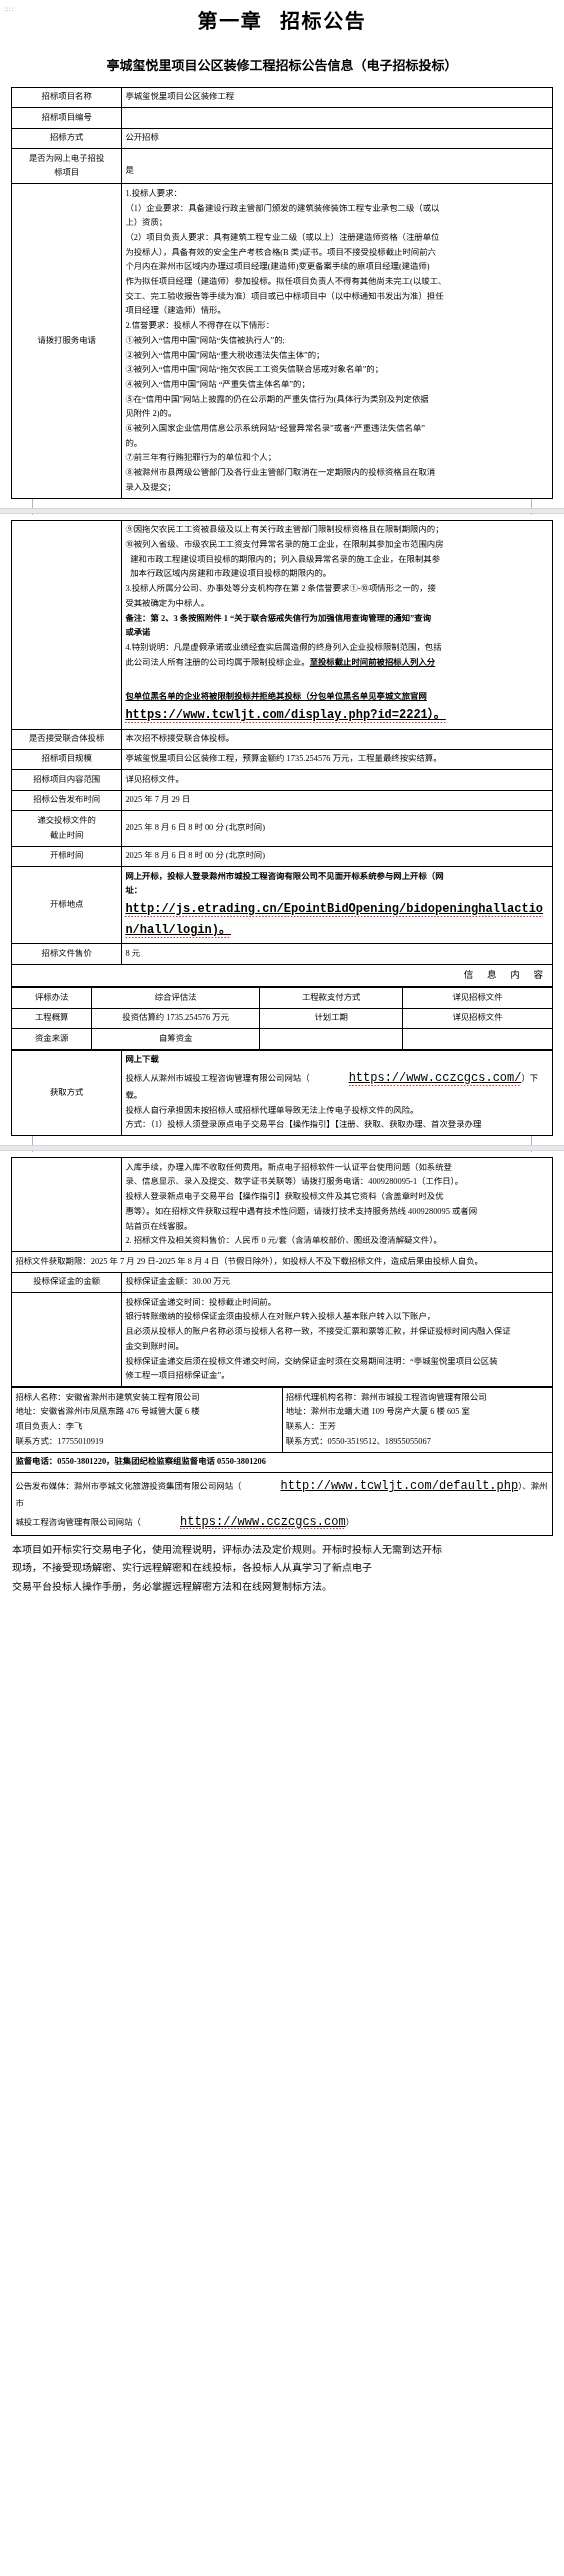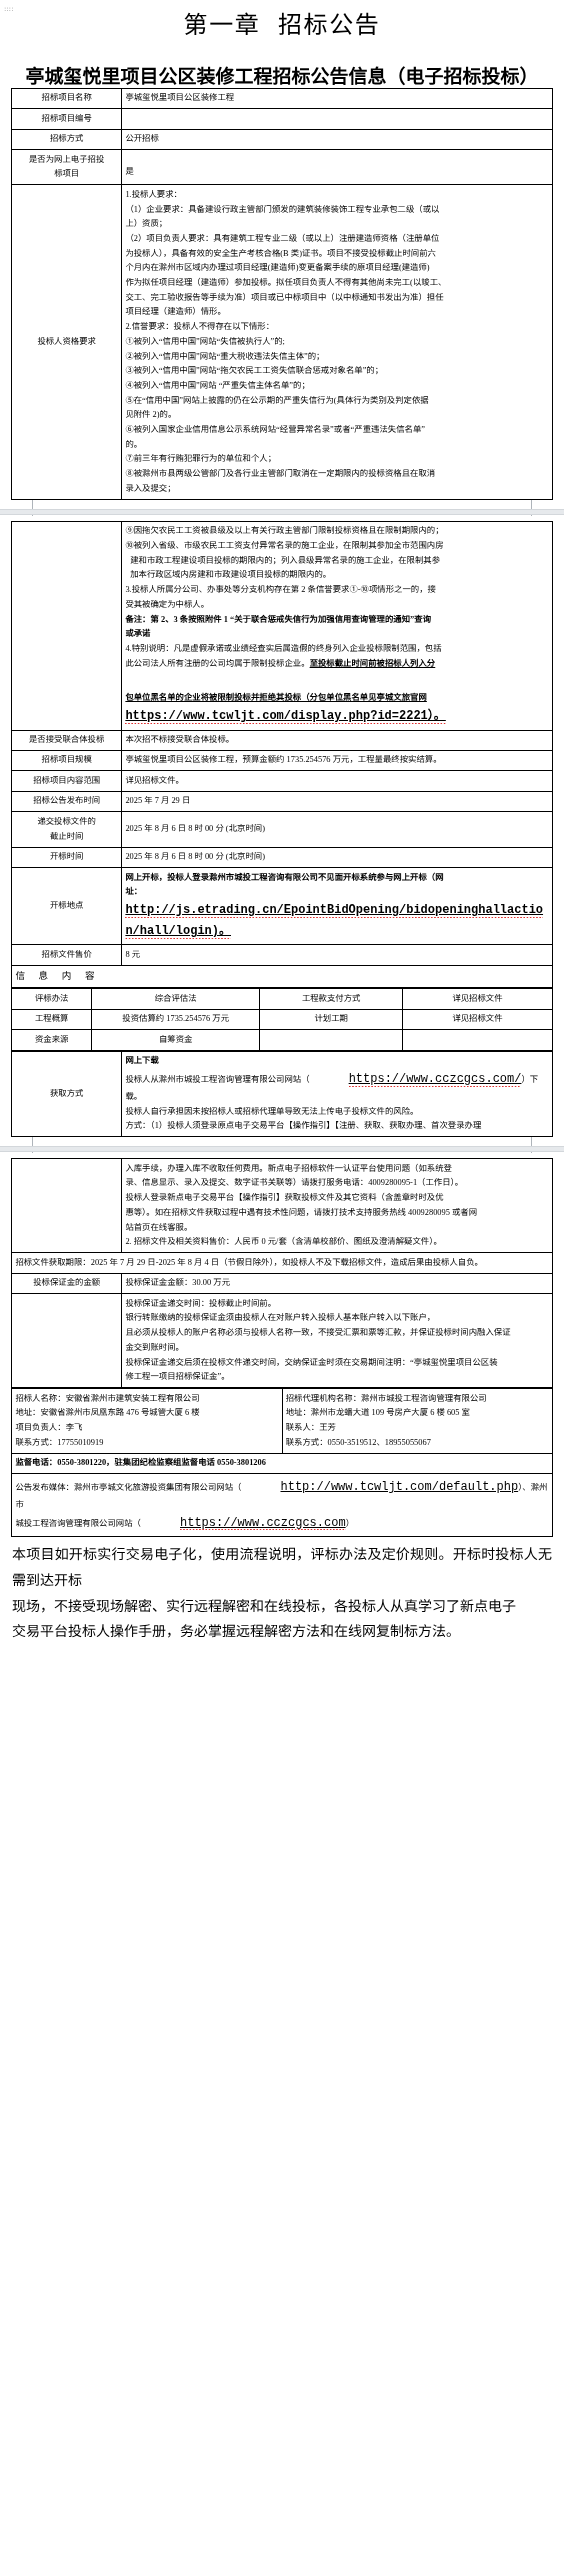--- a/index.html
+++ b/index.html
@@ -50,44 +50,44 @@
     top: 0;
     width: 0.8px;
     height: 16px;
     background: #aeb4ba;
   }
   .crop-mark.left  { left: 32px; }
   .crop-mark.right { right: 32px; }
 
   .chapter-title {
     text-align: center;
-    font-size: 24px;
-    font-weight: normal;
+    font-size: 20px;
+    font-weight: bold;
     letter-spacing: 1.6px;
     padding-top: 4.8px;
     margin: 0 0 3.2px 0;
     font-family: "Liberation Serif", "DejaVu Serif", serif;
   }
   .chapter-title .gapsp { display: inline-block; width: 17.6px; }
 
   .dotted-marker {
     position: absolute;
     left: 4px;
     top: 8px;
     font-size: 4.8px;
     line-height: 4px;
     color: #555;
     letter-spacing: 0px;
   }
 
   .doc-title {
     text-align: center;
-    font-size: 19px;
+    font-size: 13px;
     font-weight: bold;
-    margin: 21px 0 0 0;
+    margin: 21px 0 13px 0;
     letter-spacing: 0px;
   }
 
   table.main {
     width: 100%;
     border-collapse: collapse;
     table-layout: fixed;
     font-size: 8.4px;
   }
   table.main td {
@@ -119,29 +119,29 @@
   .redwave {
     border-bottom: 0.8px solid transparent;
     background-image: repeating-linear-gradient(90deg, #e03030 0 1.6px, transparent 1.6px 3.2px);
     background-size: 3.2px 1.2px;
     background-repeat: repeat-x;
     background-position: 0 100%;
     padding-bottom: 0.8px;
   }
   .center { text-align: center; }
   .infohdr {
-    text-align: left;
+    text-align: right;
     font-size: 9.6px;
     letter-spacing: 5.6px;
     font-weight: normal;
     padding: 3.2px 0;
   }
 
   .footnote {
-    font-size: 14px;
+    font-size: 10px;
     line-height: 1.85;
     margin-top: 4.8px;
     padding: 0 0.8px;
     text-align: justify;
   }
   .footnote p { margin: 0; }
 </style>
 </head>
 <body>
 
@@ -176,21 +176,21 @@
       <tr>
         <td class="label">
           <div>是否为网上电子招投</div>
           <div>标项目</div>
         </td>
         <td class="val">
           <div style="padding-top:9.6px">是</div>
         </td>
       </tr>
       <tr>
-        <td class="label">投标人资格要求</td>
+        <td class="label">请拨打服务电话</td>
         <td class="val tight">
           <p class="para">1.投标人要求：</p>
           <p class="para">（1）企业要求：具备建设行政主管部门颁发的建筑装修装饰工程专业承包二级（或以</p>
           <p class="para">上）资质；</p>
           <p class="para">（2）项目负责人要求：具有建筑工程专业二级（或以上）注册建造师资格（注册单位</p>
           <p class="para">为投标人），具备有效的安全生产考核合格(B 类)证书。项目不接受投标截止时间前六</p>
           <p class="para">个月内在滁州市区域内办理过项目经理(建造师)变更备案手续的原项目经理(建造师)</p>
           <p class="para">作为拟任项目经理（建造师）参加投标。拟任项目负责人不得有其他尚未完工(以竣工、</p>
           <p class="para">交工、完工验收报告等手续为准）项目或已中标项目中（以中标通知书发出为准）担任</p>
           <p class="para">项目经理（建造师）情形。</p>

